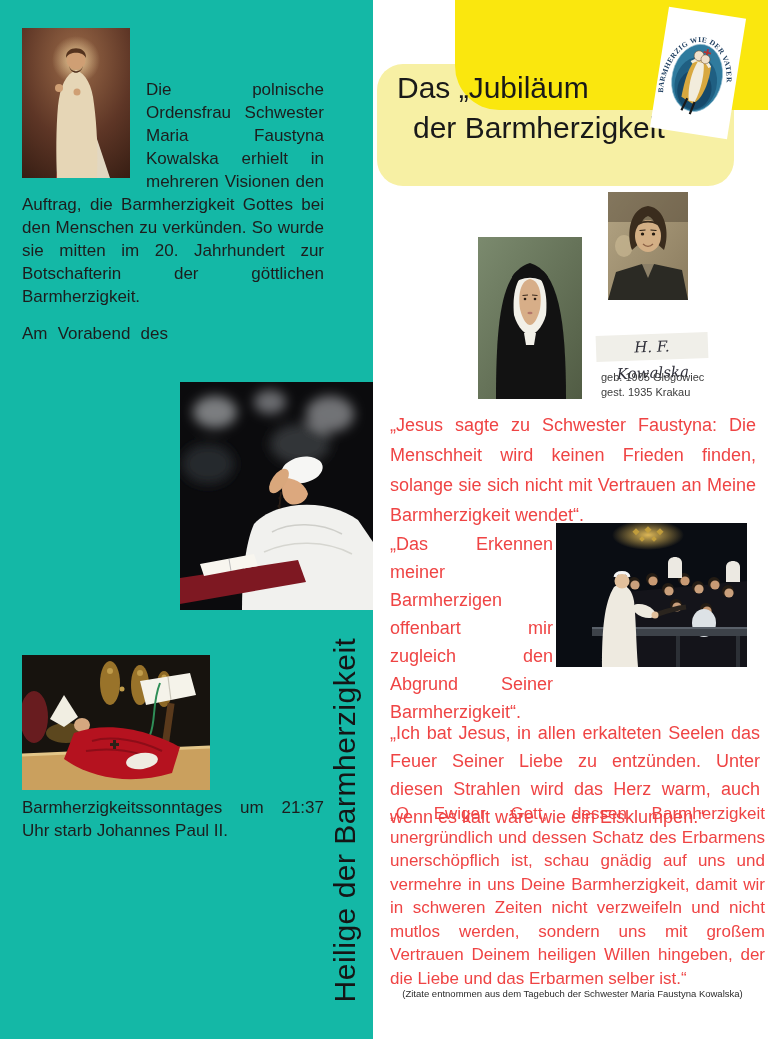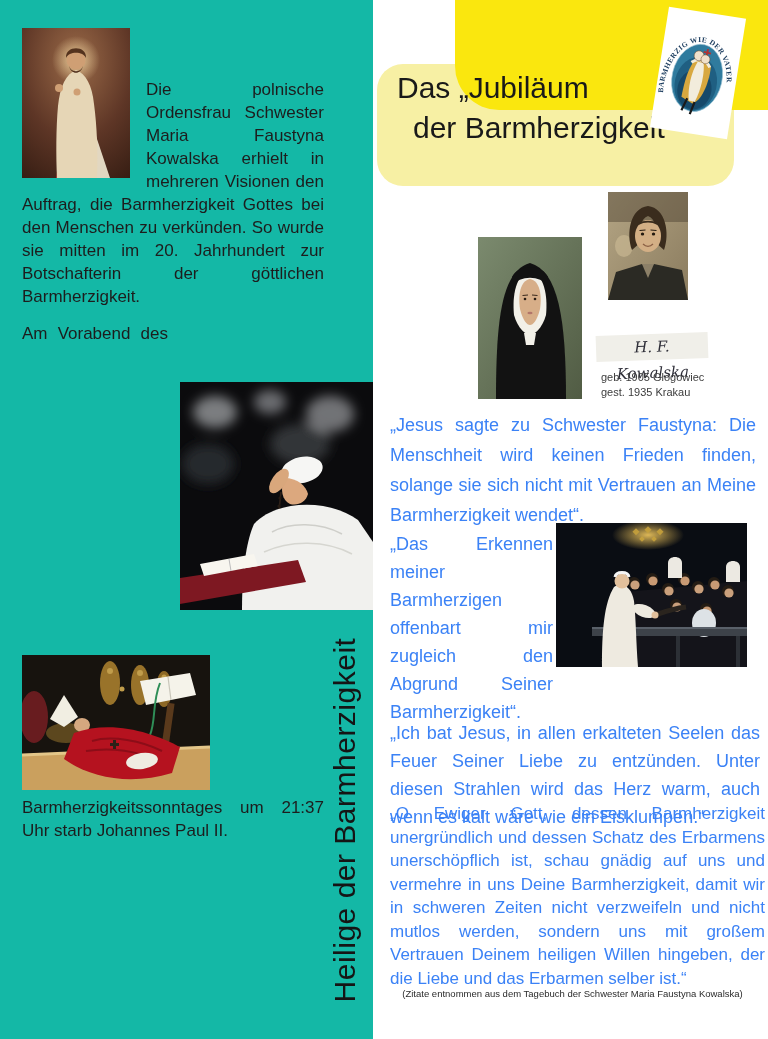--- a/index.html
+++ b/index.html
@@ -34,21 +34,21 @@
   .photo svg{display:block;width:100%;height:100%;}
   .portrait{left:478px;top:237px;width:104px;height:162px;}
   .sepia{left:608px;top:192px;width:80px;height:108px;}
   .crowd{left:556px;top:523px;width:191px;height:144px;}
   .sig{
     left:596px;top:334px;width:112px;height:26px;background:#f0efe9;
     transform:rotate(-2deg);font-family:"DejaVu Serif",serif;font-style:italic;
     font-size:15px;line-height:26px;text-align:center;color:#2e2e38;
   }
   .caption{left:601px;top:370px;font-size:11px;line-height:15px;color:#3c3c3c;}
-  .rq{position:absolute;text-align:justify;font-size:18px;line-height:28px;color:#3b82f6;}
+  .rq{position:absolute;text-align:justify;font-size:18px;line-height:28px;color:#ef4444;}
   .q1{left:390px;top:410px;width:366px;line-height:30px;}
   .q2{left:390px;top:530px;width:163px;}
   .q3{left:390px;top:719px;width:370px;}
   .q4{left:390px;top:802px;width:375px;font-size:17px;line-height:23.5px;}
   .footnote{left:390px;top:988px;width:365px;text-align:center;font-size:9.5px;color:#2b2b2b;}
 </style>
 </head>
 <body>
 
 <div class="left-col">

